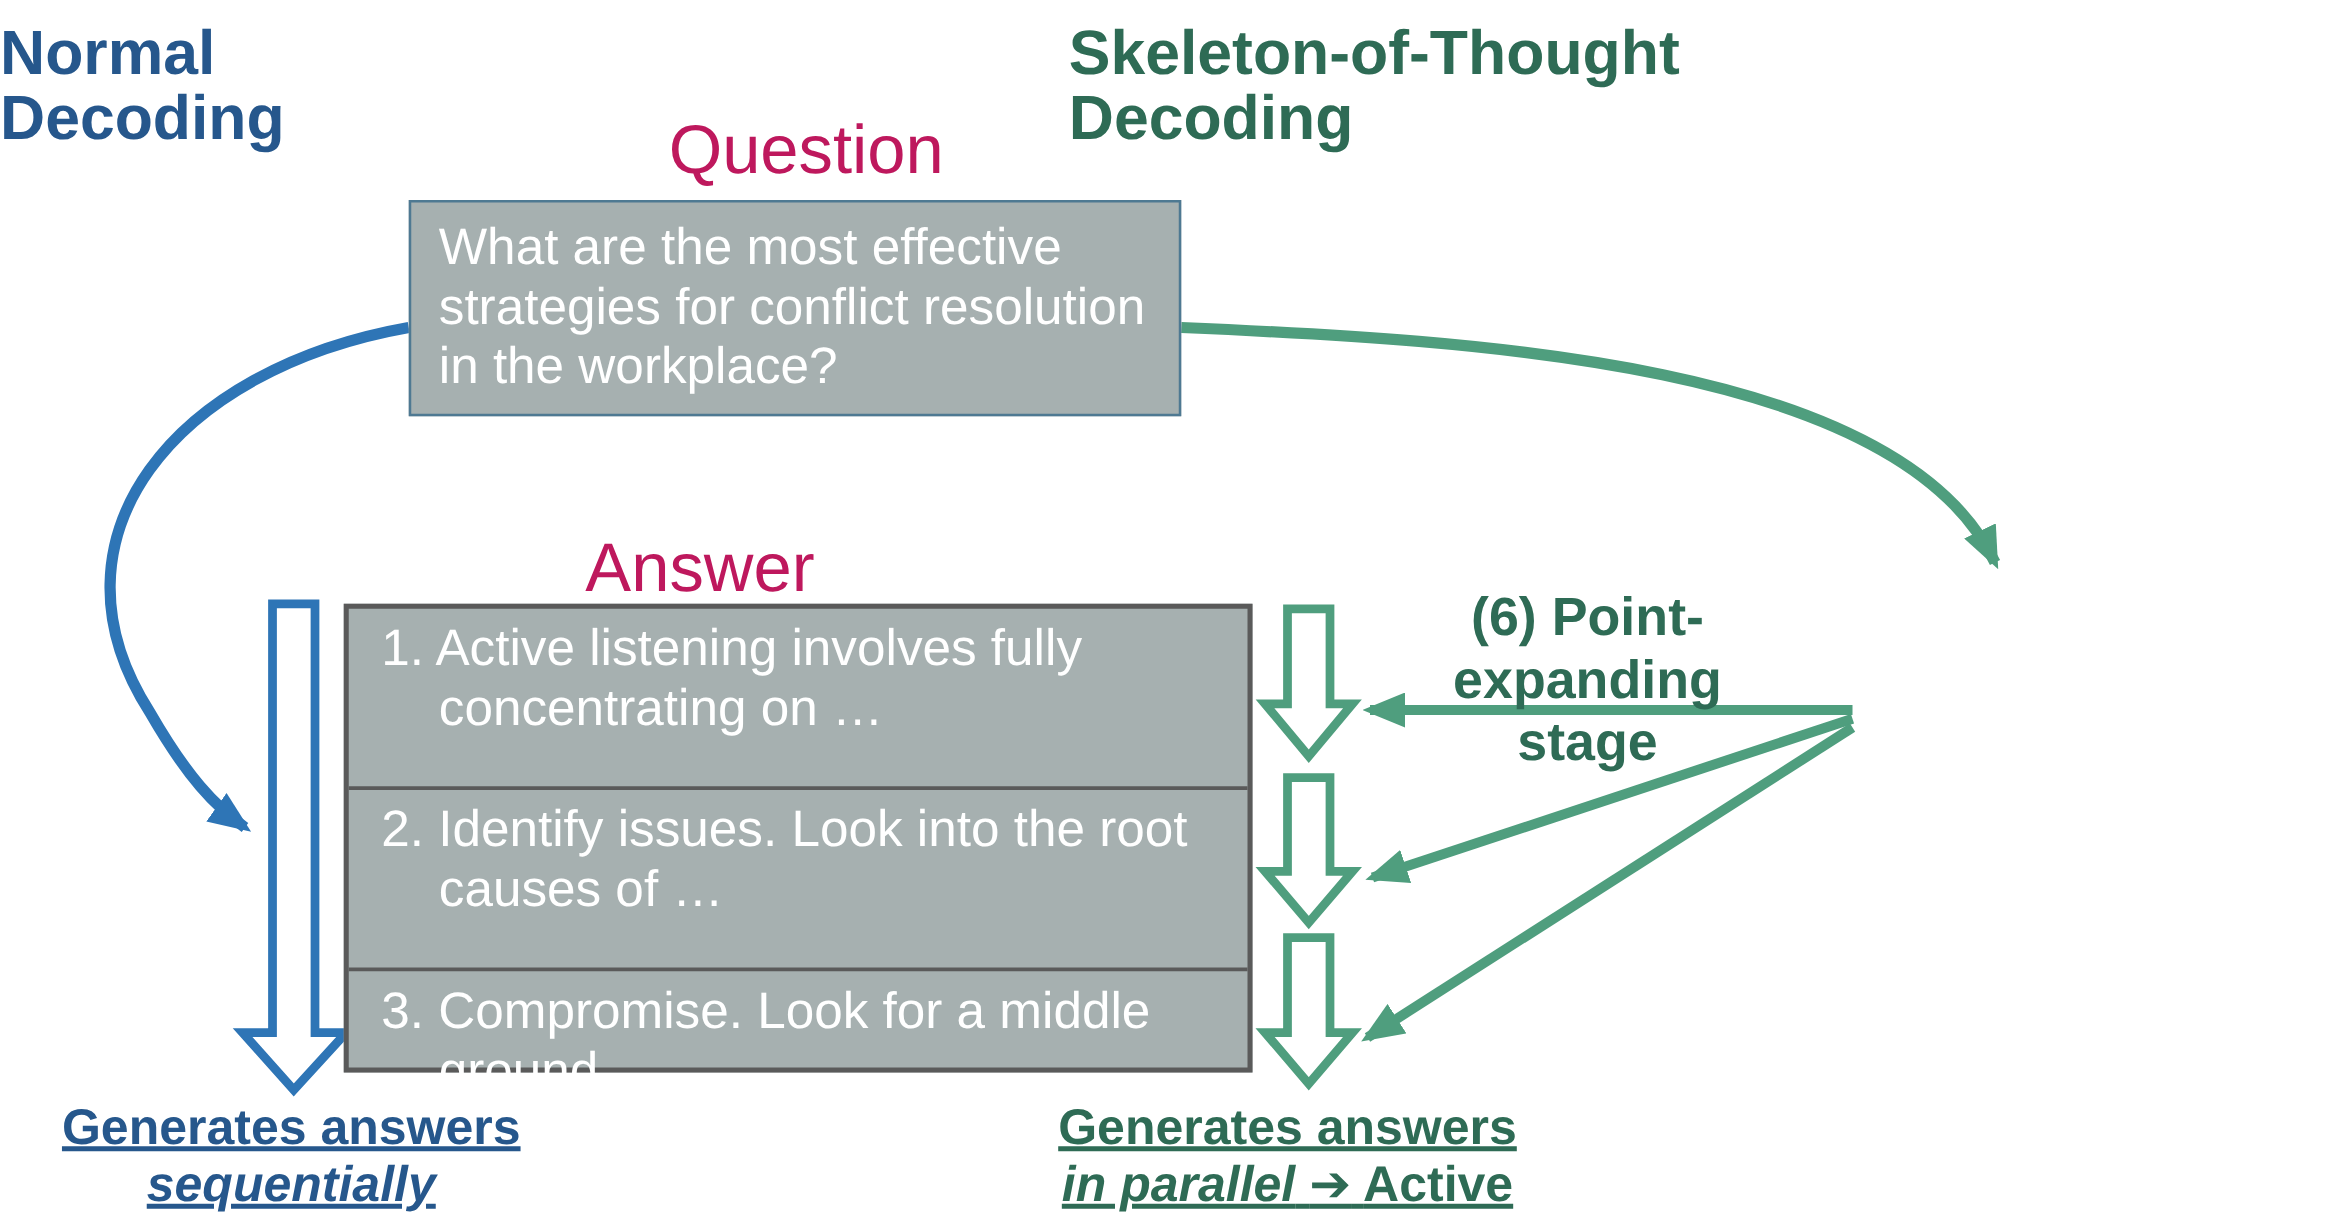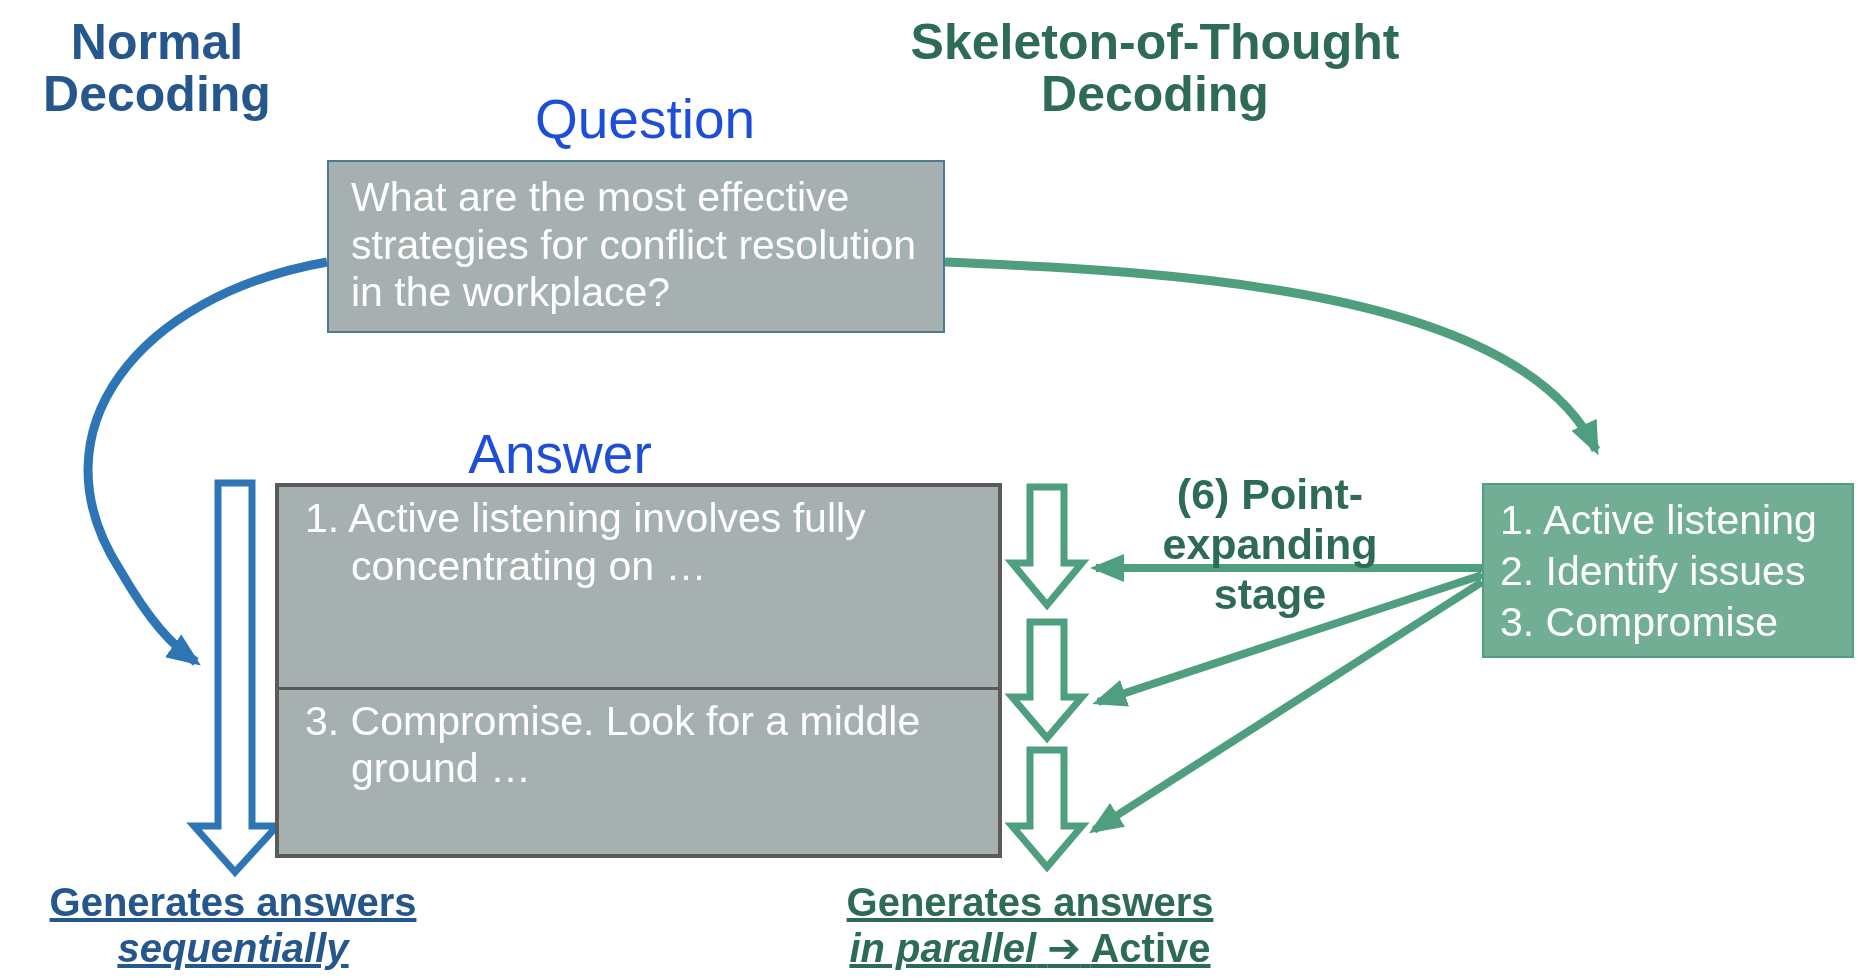--- a/index.html
+++ b/index.html
@@ -12,26 +12,26 @@
     --gray-border:#5A5A5A;
     --question-border:#4E7992;
   }
   html,body{margin:0;padding:0;background:#ffffff;}
   .canvas{
     position:relative;width:1862px;height:978px;background:#ffffff;overflow:hidden;
     font-family:"Liberation Sans","DejaVu Sans",sans-serif;
   }
   .abs{position:absolute;}
   .title{
-    font-size:50px;font-weight:700;line-height:1.04;text-align:center;
+    font-size:50px;font-weight:700;line-height:1.04;
   }
   .title-blue{color:var(--blue-text,#26578C);}
   .title-green{color:var(--green-text,#2E6B55);}
   .section-heading{
-    font-size:55px;font-weight:400;color:#1d4ed8;text-align:center;line-height:1;
+    font-size:55px;font-weight:400;color:#be185d;text-align:center;line-height:1;
   }
   .gray-box{
     background:var(--gray-box-fill,#A6B0B0);
     color:#ffffff;font-size:41px;line-height:1.16;
   }
   .question-box{
     border:2px solid var(--question-border,#4E7992);
     padding:12px 16px;
     box-sizing:border-box;
   }
@@ -115,33 +115,29 @@
 
   <div class="abs gray-box question-box" style="left:327px;top:160px;width:618px;height:173px;padding-left:22px;">
     <span>What are the most effective strategies for conflict resolution in the workplace?</span>
   </div>
 
 
   <div class="abs section-heading" style="left:260px;top:412px;width:600px;margin-top:15px;">Answer</div>
 
   <div class="abs gray-box answer-box" style="left:275px;top:483px;width:727px;height:375px;">
     <div class="answer-row">1. Active listening involves fully concentrating on …</div>
+    <div class="answer-row">2. Identify issues. Look into the root causes of …</div>
     <div class="answer-row">3. Compromise. Look for a middle ground …</div>
   </div>
 
   <div class="abs stage-label" style="left:1072px;top:470px;width:396px;text-align:center;">
     <div>(6) Point-expanding</div>
     <div>stage</div>
   </div>
 
-  <div class="abs skeleton-box" style="left:1482px;top:483px;width:372px;height:175px;">
-    <div>1. Active listening</div>
-    <div>2. Identify issues</div>
-    <div>3. Compromise</div>
-  </div>
 
   <div class="abs caption caption-blue" style="left:33px;top:880px;width:400px;">
     <div>Generates answers</div>
     <div class="italic">sequentially</div>
   </div>
 
   <div class="abs caption caption-green" style="left:790px;top:880px;width:480px;">
     <div>Generates answers</div>
     <div>
       <span class="italic">in parallel</span>

